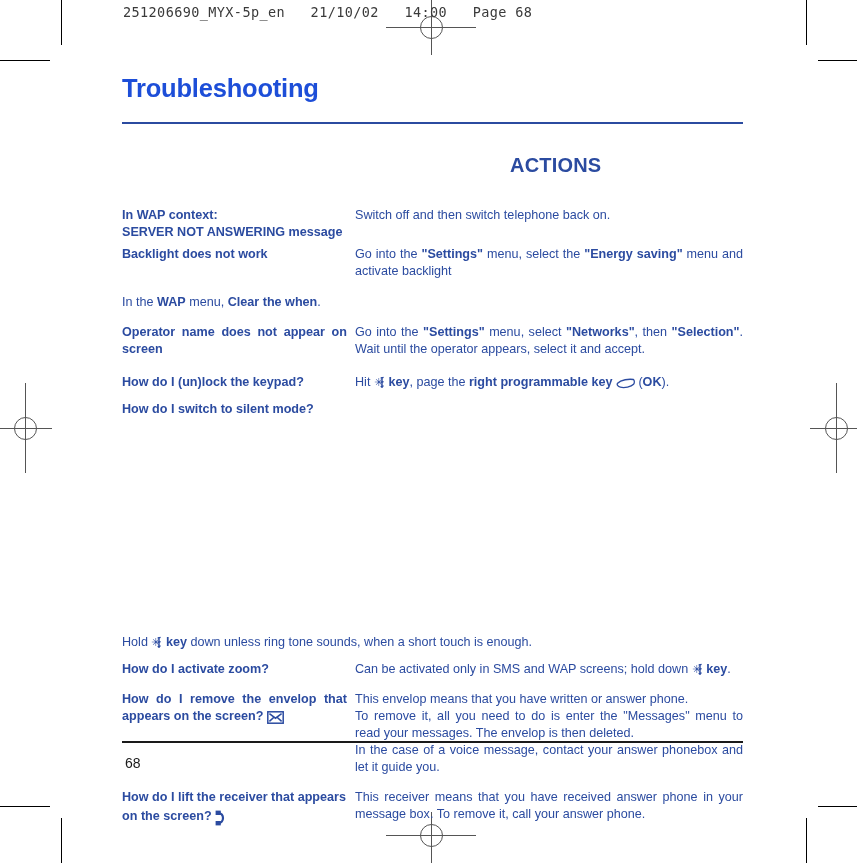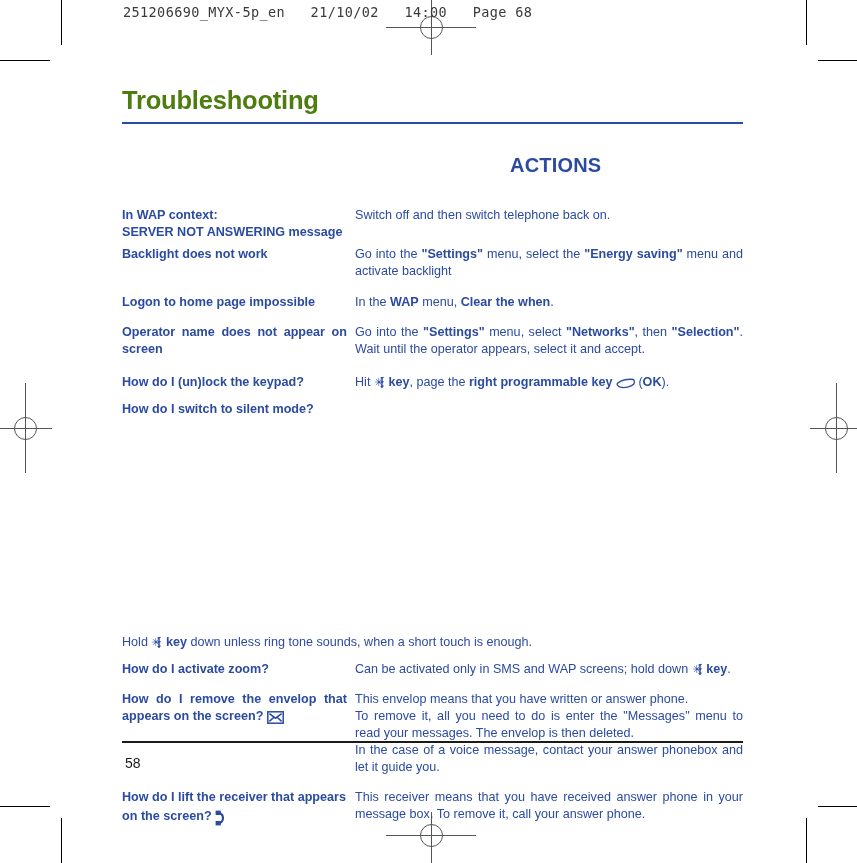--- a/index.html
+++ b/index.html
@@ -42,24 +42,24 @@
   
   .page {
     position: absolute;
     left: 0; top: 0;
     width: 857px; height: 863px;
   }
 
   .chapter-title {
     position: absolute;
     left: 122px;
-    top: 86px;
+    top: 74px;
     font-size: 25.5px;
     font-weight: bold;
-    color: #4d7c0f;
+    color: #1d4ed8;
     letter-spacing: -0.2px;
   }
   .title-rule {
     position: absolute;
     left: 122px;
     top: 122px;
     width: 621px;
     height: 1.6px;
     background: #2b4ba0;
   }
@@ -215,21 +215,20 @@
   <div class="table" id="troubleshooting-table">
       <div class="row" style="margin-bottom: 6px;">
         <div class="cell-problem"><span>In WAP context:</span><br><span>SERVER NOT ANSWERING message</span></div>
         <div class="cell-action"><span>Switch off and then switch telephone back on.</span></div>
       </div>
       <div class="row" style="margin-bottom: 14px;">
         <div class="cell-problem"><span>Backlight does not work</span></div>
         <div class="cell-action"><span>Go into the </span><b>"Settings"</b><span> menu, select the </span><b>"Energy saving"</b><span> menu and activate backlight</span></div>
       </div>
       <div class="row" style="margin-bottom: 14px;">
-        <div class="cell-problem"><span>Logon to home page impossible</span></div>
         <div class="cell-action"><span>In the </span><b>WAP</b><span> menu, </span><b>Clear the when</b><span>.</span></div>
       </div>
       <div class="row" style="margin-bottom: 16px;">
         <div class="cell-problem justify"><span>Operator name does not appear on screen</span></div>
         <div class="cell-action"><span>Go into the </span><b>"Settings"</b><span> menu, select </span><b>"Networks"</b><span>, then </span><b>"Selection"</b><span>. Wait until the operator appears, select it and accept.</span></div>
       </div>
       <div class="row" style="margin-bottom: 10px;">
         <div class="cell-problem"><span>How do I (un)lock the keypad?</span></div>
         <div class="cell-action"><span>Hit </span><span class="icon-inline icon-star-key"><svg width="11" height="13" viewBox="0 0 11 13">
               <text x="0" y="10" font-family="DejaVu Sans, sans-serif" font-size="11" font-weight="bold" fill="#2b4ba0">✳</text>
@@ -267,14 +266,14 @@
         <div class="cell-problem"><span>How do I lift the receiver that appears on the screen?</span> <span class="icon-inline icon-receiver"><svg width="11" height="16" viewBox="0 0 11 16">
               <rect x="0.6" y="0.6" width="5.2" height="4.4" fill="#2b4ba0"></rect>
               <rect x="0.6" y="11.0" width="5.2" height="4.4" fill="#2b4ba0"></rect>
               <path d="M3.2 3.0 C9.6 3.0 9.6 13.0 3.2 13.0" fill="none" stroke="#2b4ba0" stroke-width="2.2"></path>
             </svg></span></div>
         <div class="cell-action"><span>This receiver means that you have received answer phone in your message box. To remove it, call your answer phone.</span></div>
       </div>
     </div>
 
   <div class="footer-rule"></div>
-  <div class="page-number">58</div>
+  <div class="page-number">68</div>
 </div>
 
 </body></html>

